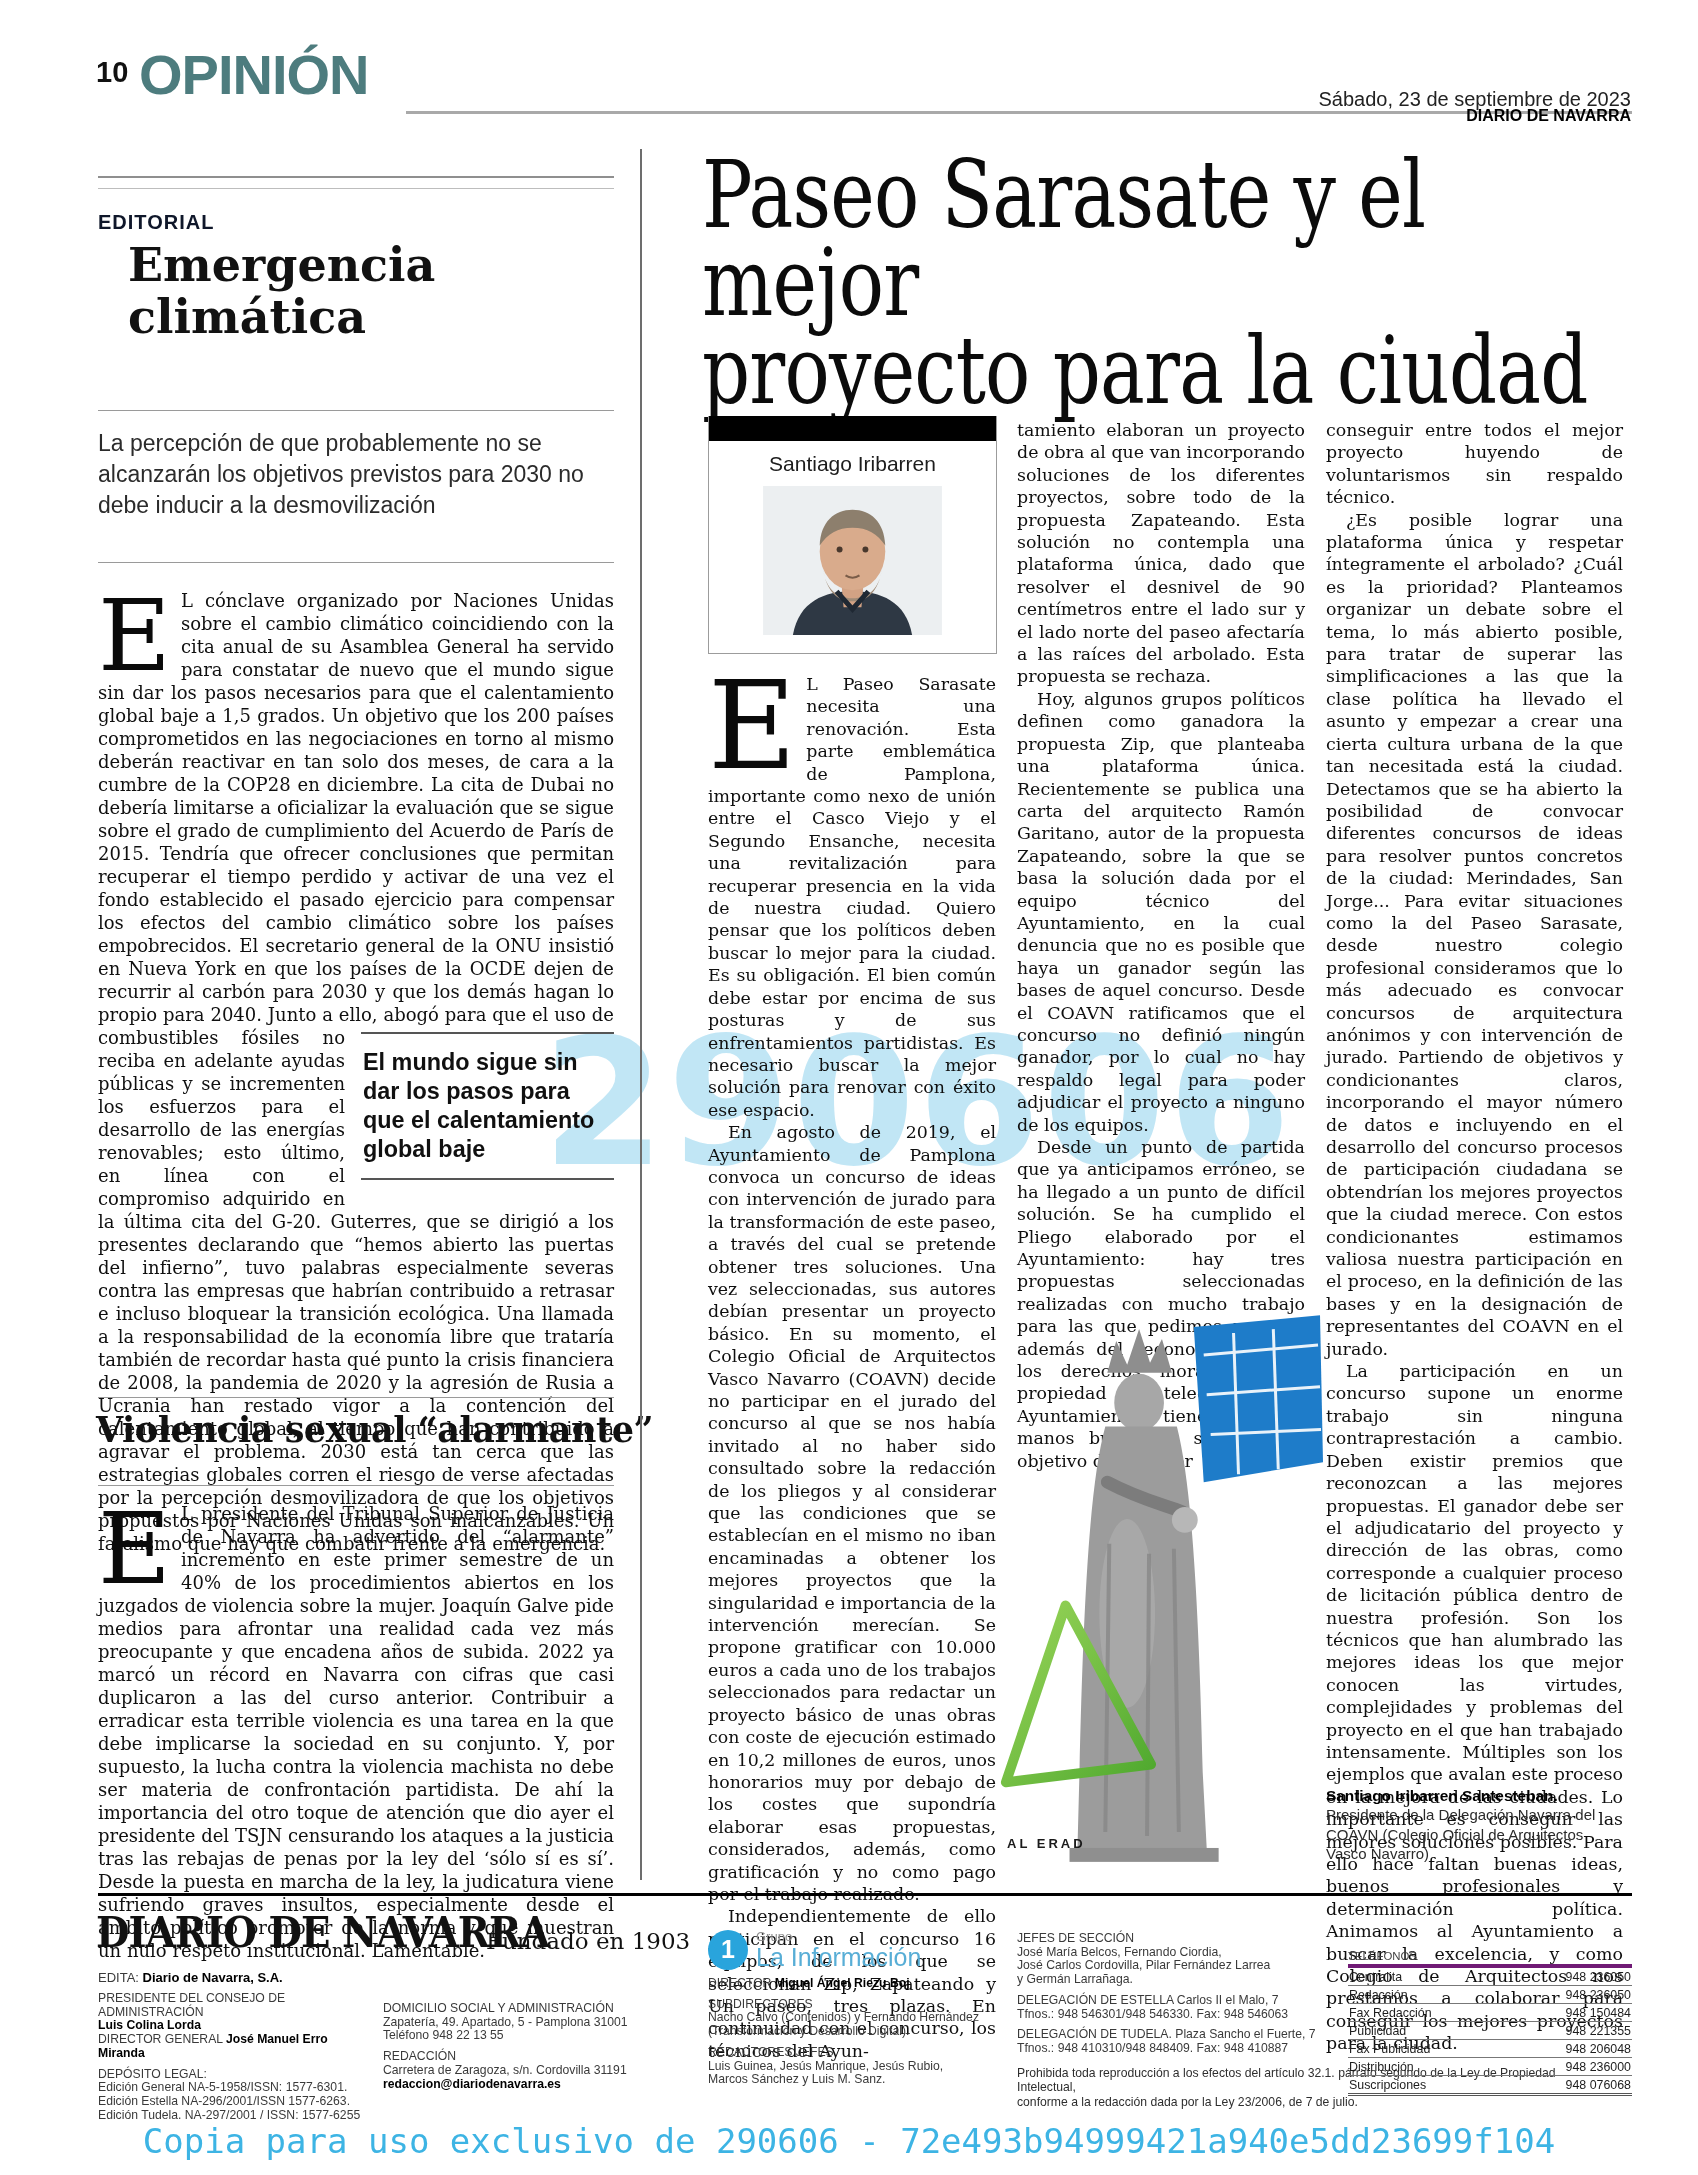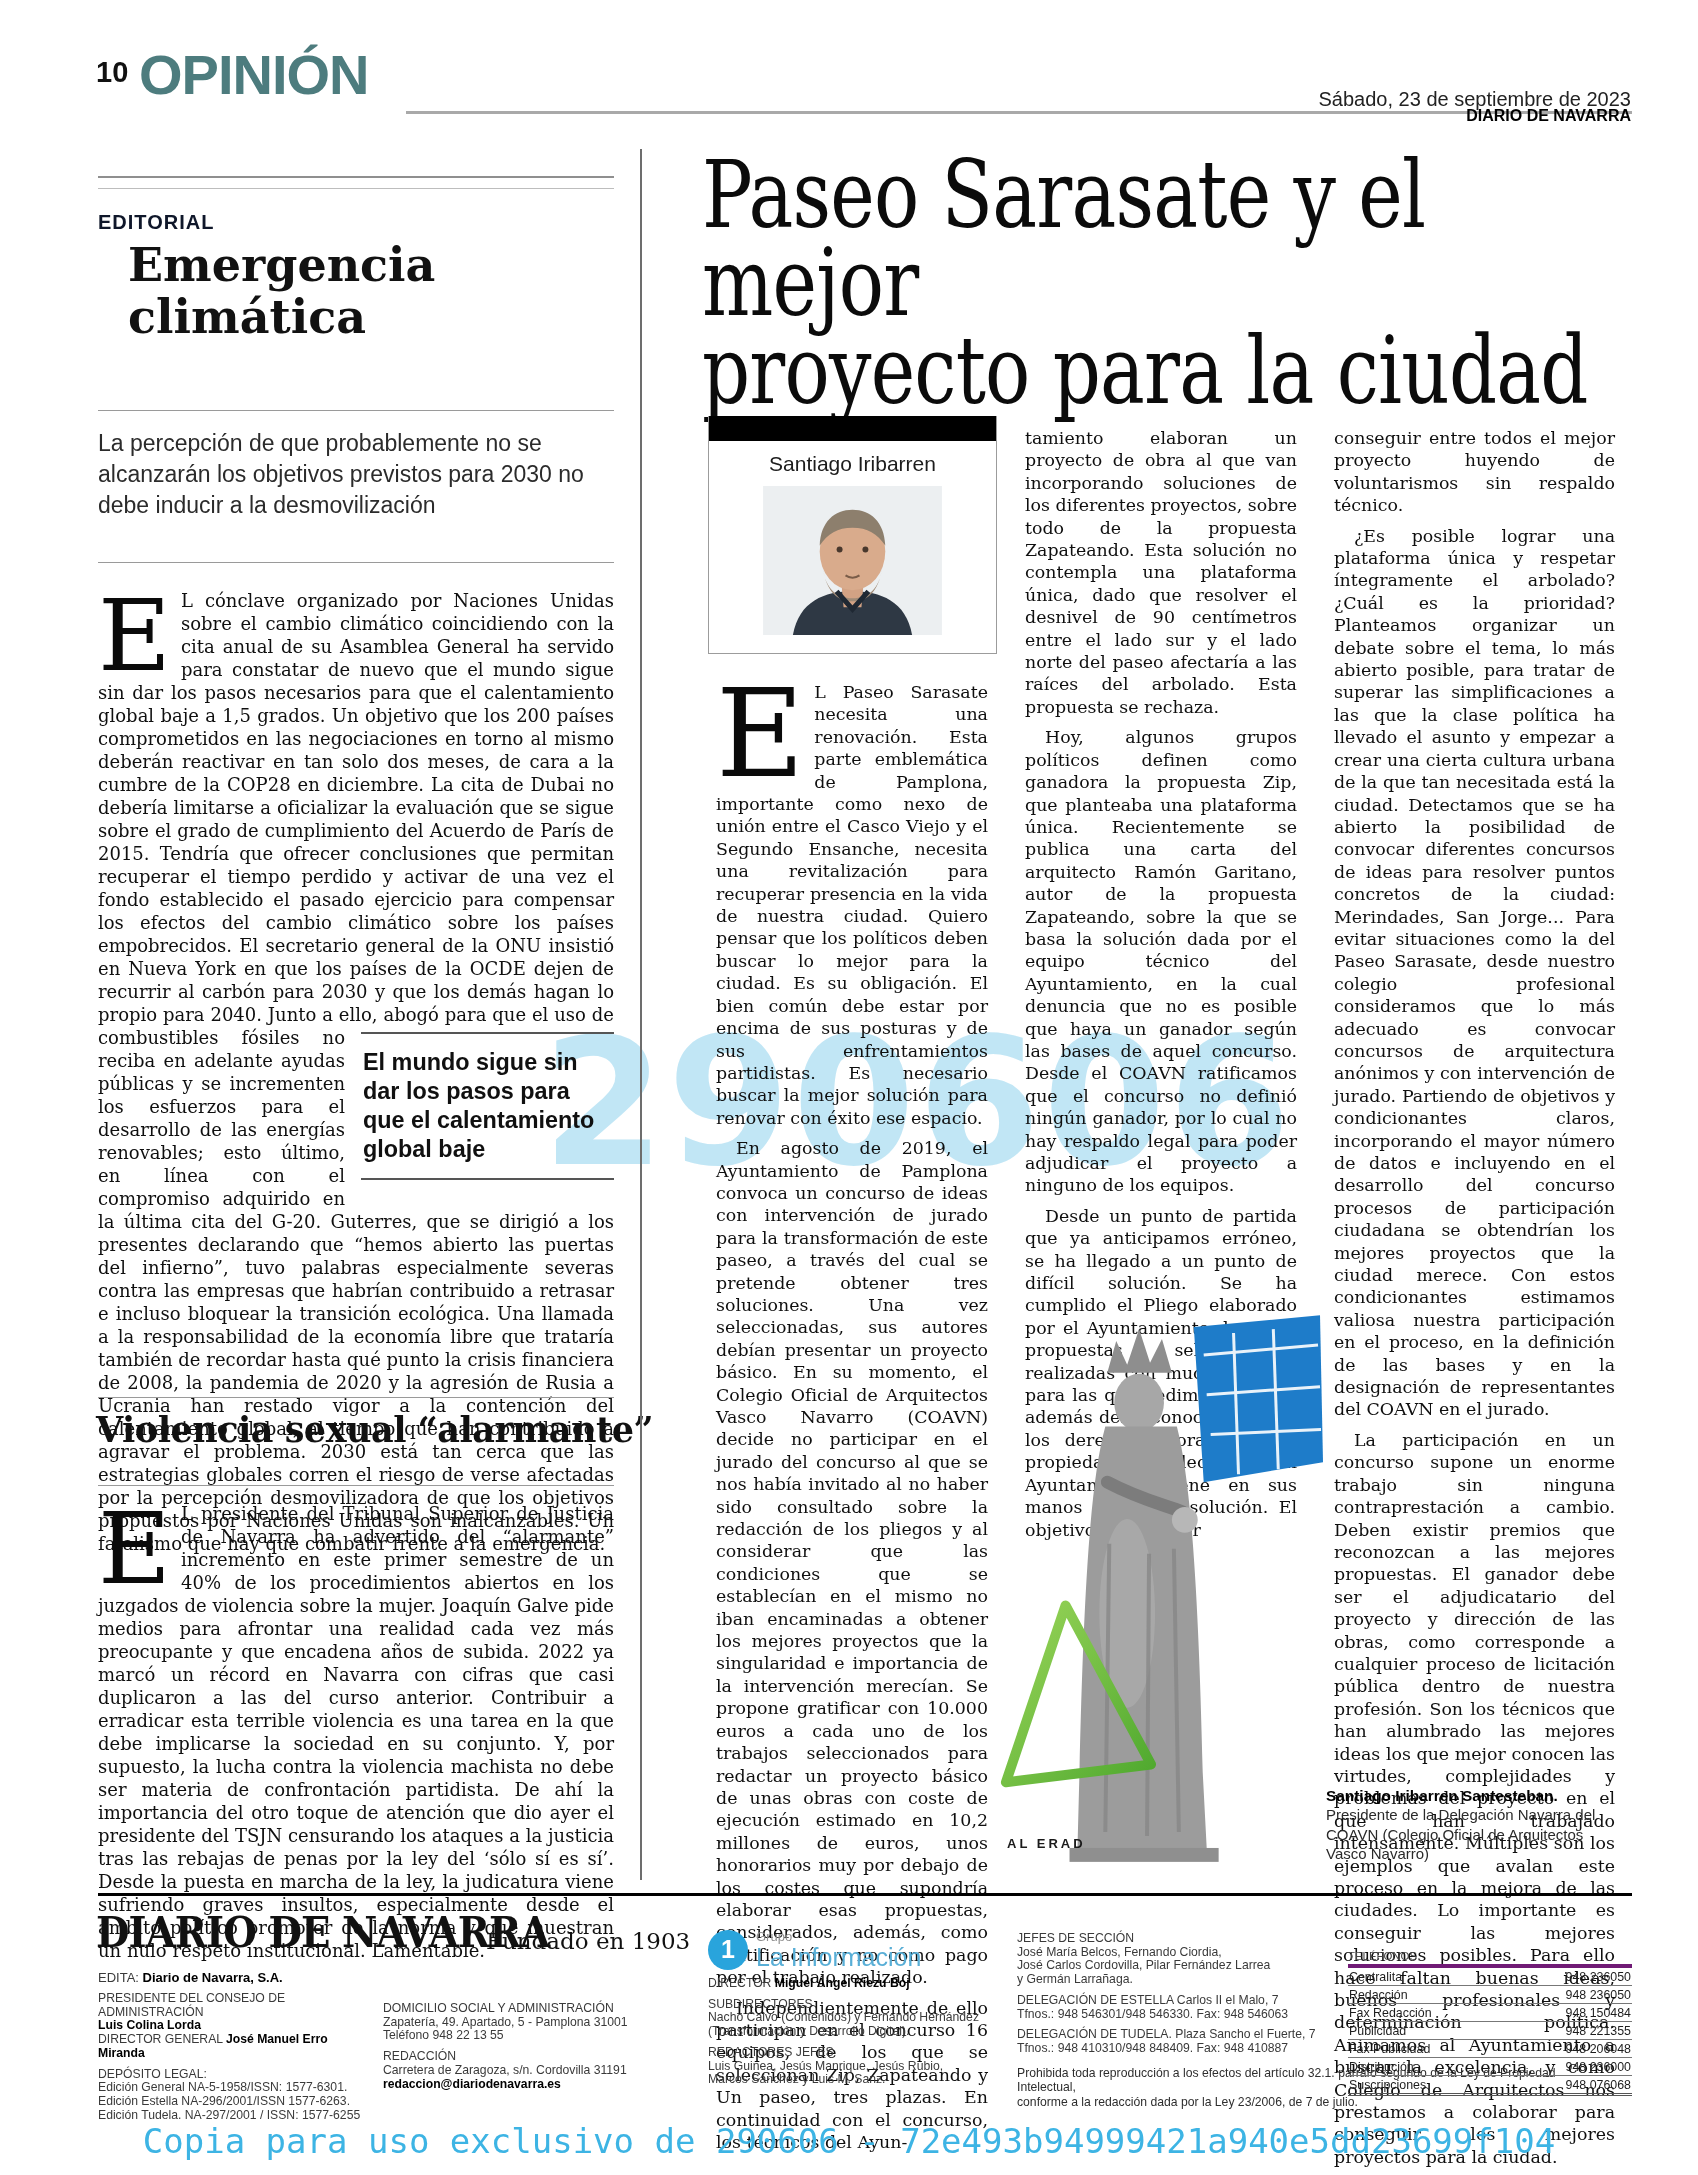--- a/index.html
+++ b/index.html
@@ -48,21 +48,21 @@
   #art-title{left:702px;top:151px;width:1174px;transform:scaleX(0.8);transform-origin:left top;
              font-size:94px;line-height:88px;font-weight:normal;color:#0b0b0b;letter-spacing:-1px;}
   #author-box{left:708px;top:416px;width:287px;height:237px;border:1px solid #9c9c9c;border-top:none;background:#fff;}
   #author-bar{height:25px;background:#000;}
   #author-name{text-align:center;margin-top:11px;font-size:21px;color:#1c1c1c;}
   #author-photo{display:block;margin:10px auto 0;}
   .artcol{width:288px;font-size:17.4px;line-height:22.4px;text-align:justify;color:#0f0f0f;}
   #art-col1{left:708px;top:673px;}
   #art-col2{left:1017px;top:419px;}
   #art-col3{left:1326px;top:419px;width:297px;}
-  .artcol p{margin:8px;}
+  .artcol p{margin:0;}
   .artcol p.ind{text-indent:20px;}
   .dc-art{float:left;font-size:121px;line-height:0.8;padding:6px 10px 0 0;color:#0a0a0a;}
   #art-sig{left:1326px;top:1786px;width:297px;font-size:15px;line-height:19.4px;color:#2a2a2a;}
   #art-sig .sig-name{font-weight:bold;font-size:15.4px;color:#000;}
 
   
   #illo{left:990px;top:1315px;width:333px;height:553px;}
   #illo-credit{left:1007px;top:1836px;font-size:13px;font-weight:bold;letter-spacing:3px;color:#1a1a1a;}
 
   

